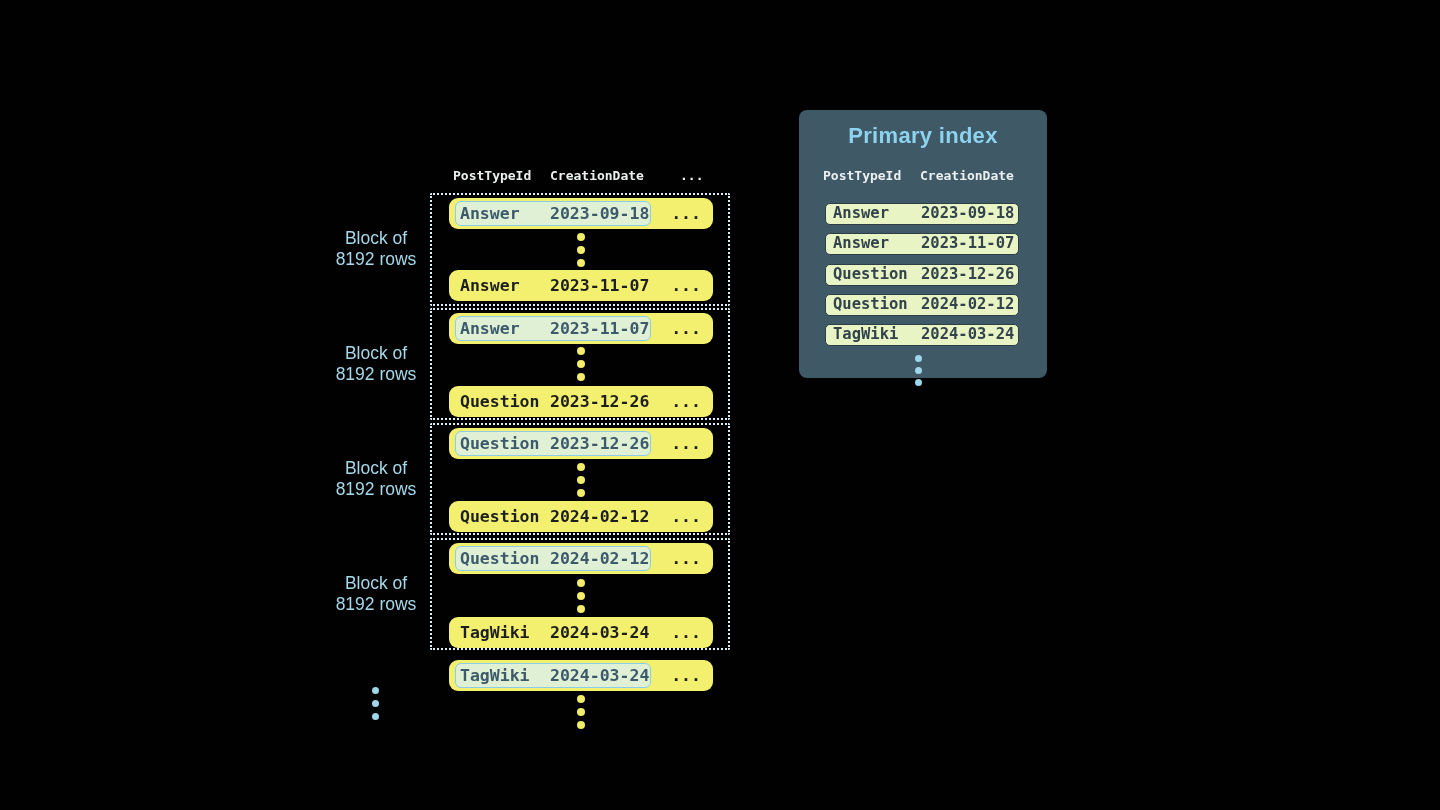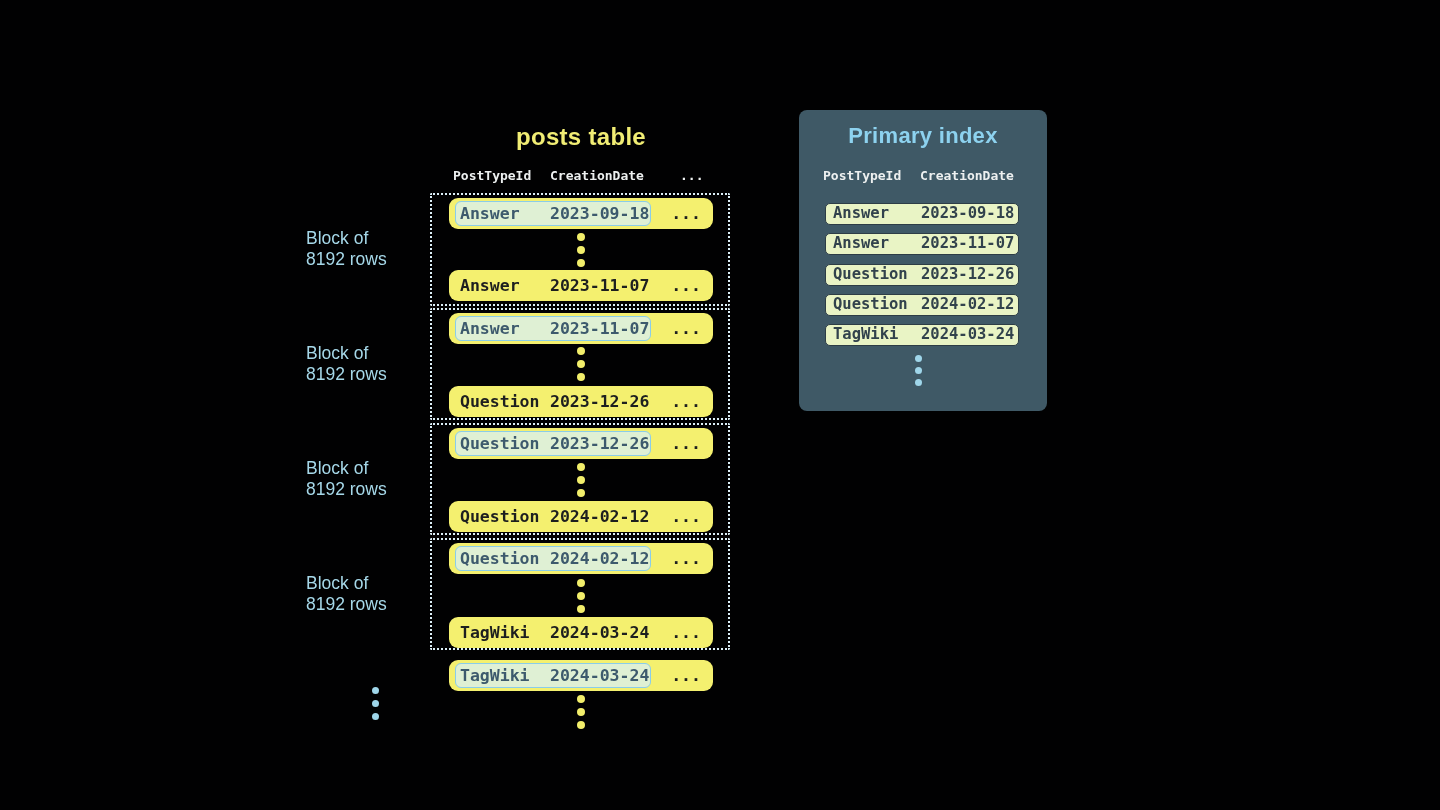--- a/index.html
+++ b/index.html
@@ -39,21 +39,21 @@
   .block{
     position:absolute;left:430px;width:300px;border:2px dotted var(--block-border);
     box-sizing:border-box;border-radius:2px;
   }
   .block.b1{top:193px;height:113px;}
   .block.b2{top:308px;height:112px;}
   .block.b3{top:423px;height:112px;}
   .block.b4{top:538px;height:112px;}
 
   .block-label{
-    position:absolute;left:306px;width:140px;
+    position:absolute;left:306px;width:140px;text-align:center;
     color:var(--block-label);font-size:17.5px;line-height:21px;font-weight:400;
   }
   .bl1{top:228px;} .bl2{top:343px;} .bl3{top:458px;} .bl4{top:573px;}
 
   .prow{
     position:absolute;left:449px;width:264px;height:31px;background:var(--row-yellow);
     border-radius:9px;font-weight:bold;font-size:16.5px;color:var(--row-text);
   }
   .prow span{position:absolute;top:0;line-height:31px;z-index:1;}
   .prow .type{left:11px;}
@@ -71,21 +71,21 @@
   
   .vdots{position:absolute;display:flex;flex-direction:column;gap:5px;}
   .vdots .dot{width:8px;height:8px;border-radius:50%;background:var(--dot-yellow);}
   .vdots.blue .dot{width:7px;height:7px;background:var(--dot-blue);}
   .gA{left:577px;top:233px;} .gB{left:577px;top:347px;} .gC{left:577px;top:463px;}
   .gD{left:577px;top:579px;} .gE{left:577px;top:695px;}
   .gLeft{left:372px;top:687px;gap:6px;}
 
   
   .panel{
-    position:absolute;left:799px;top:110px;width:248px;height:301px;
+    position:absolute;left:799px;top:110px;width:248px;height:268px;
     background:var(--panel-bg);border-radius:8px;
   }
   .panel-title{
     position:absolute;top:13px;left:0;width:100%;text-align:center;
     font-size:22px;font-weight:600;color:var(--panel-title);letter-spacing:.3px;
   }
   .pi-header{position:absolute;top:58px;font-size:13px;color:var(--header-text);line-height:16px;}
   .pi-h1{left:24px;} .pi-h2{left:121px;}
 
   .irow{
@@ -97,21 +97,20 @@
   .irow .type{left:7px;}
   .irow .date{left:95px;}
   .i1{top:93px;} .i2{top:123px;} .i3{top:154px;} .i4{top:184px;} .i5{top:214px;}
   .gPanel{left:116px;top:245px;}
 </style>
 </head>
 <body>
 
 <div class="stage">
 
-  <div class="posts-title">posts table</div>
   <div class="pt-header pt-h1 mono">PostTypeId</div>
   <div class="pt-header pt-h2 mono">CreationDate</div>
   <div class="pt-header pt-h3 mono">...</div>
 
   <div class="block b1"></div>
   <div class="block b2"></div>
   <div class="block b3"></div>
   <div class="block b4"></div>
 
   <div class="block-label bl1">

